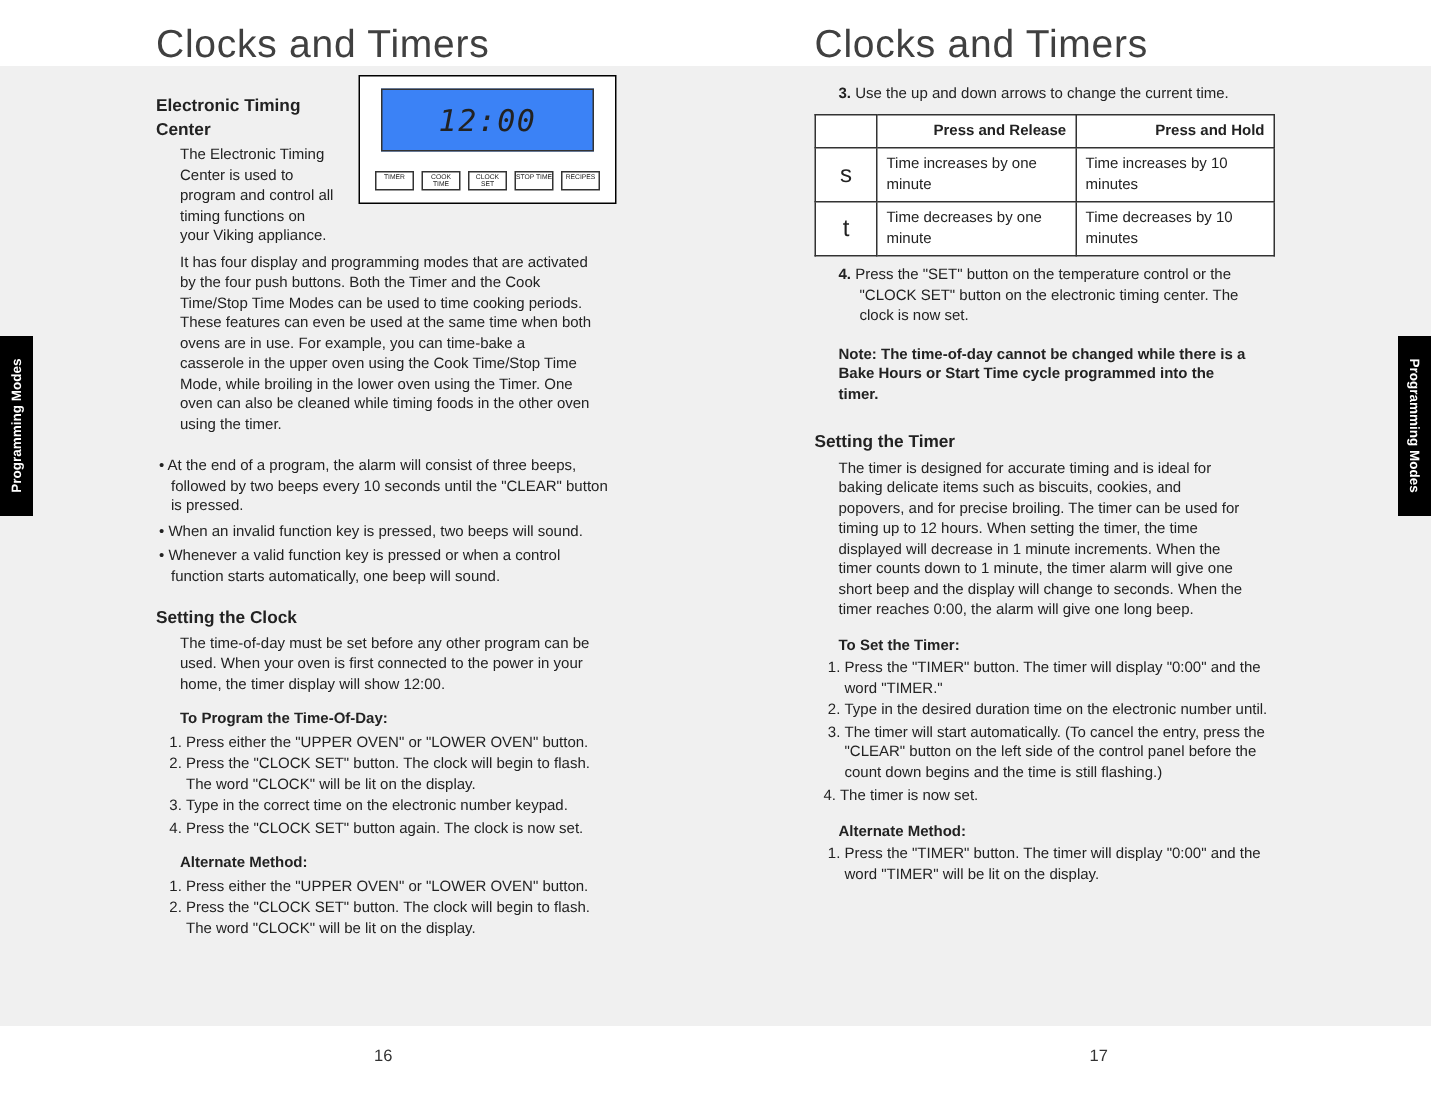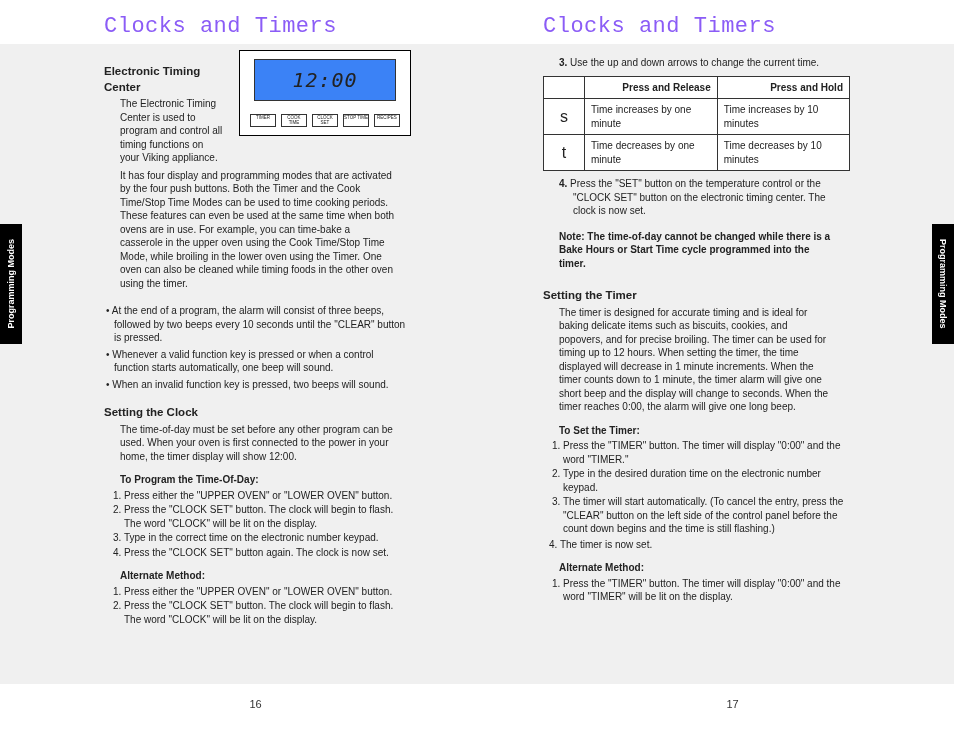--- a/index.html
+++ b/index.html
@@ -30,24 +30,24 @@
    line-height: 1.35;
  }
  .page.right {
    padding: 0 104px 0 66px;
  }
  h1 {
    position: absolute;
    top: -32px;
    left: 104px;
    margin: 0;
-   font-family: Liberation Mono, monospace;
+   font-family: Liberation Sans, sans-serif;
    font-weight: normal;
-   font-size: 22px;
-   color: #8b5cf6;
+   font-size: 26px;
+   color: #404040;
    letter-spacing: 0.5px;
  }
  .page.right h1 { left: 66px; }
  h2 {
    font-size: 11.5px;
    font-weight: bold;
    margin: 14px 0 0 0;
  }
  .tab {
    position: absolute;
@@ -176,22 +176,22 @@
             <div class="btn">CLOCK SET</div>
             <div class="btn">STOP TIME</div>
             <div class="btn">RECIPES</div>
           </div>
         </div>
       </div>
       <p>It has four display and programming modes that are activated by the four push buttons.  Both the Timer and the Cook Time/Stop Time Modes can be used to time cooking periods.  These features can even be used at the same time when both ovens are in use.  For example, you can time-bake a casserole in the upper oven using the Cook Time/Stop Time Mode, while broiling in the lower oven using the Timer.  One oven can also be cleaned while timing foods in the other oven using the timer.</p>
 
       <ul class="bullets">
         <li>At the end of a program, the alarm will consist of three beeps, followed by two beeps every 10 seconds until the "CLEAR" button is pressed.</li>
+        <li>When an invalid function key is pressed, two beeps will sound.</li>
         <li>Whenever a valid function key is pressed or when a control function starts automatically, one beep will sound.</li>
-        <li>When an invalid function key is pressed, two beeps will sound.</li>
       </ul>
 
       <h2>Setting the Clock</h2>
       <p>The time-of-day must be set before any other program can be used.  When your oven is first connected to the power in your home, the timer display will show 12:00.</p>
       <p style="margin-top:10px"><b class="inline">To Program the Time-Of-Day:</b></p>
       <ol class="num">
         <li>Press either the "UPPER OVEN" or "LOWER OVEN" button.</li>
         <li>Press the "CLOCK SET" button. The clock will begin to flash. The word "CLOCK" will be lit on the display.</li>
         <li>Type in the correct time on the electronic number keypad.</li>
         <li>Press the "CLOCK SET" button again.  The clock is now set.</li>
@@ -234,21 +234,21 @@
       <p style="padding-left:14px; text-indent:-14px;"><b>4.</b><span>  Press the "SET" button on the temperature control or the "CLOCK SET" button on the electronic timing center.  The clock is now set.</span></p>
 
       <p style="margin-top:12px"><b class="inline">Note:  The time-of-day cannot be changed while there is a Bake Hours or Start Time cycle programmed into the timer.</b></p>
 
       <h2 style="margin-top:18px">Setting the Timer</h2>
       <p>The timer is designed for accurate timing and is ideal for baking delicate items such as biscuits, cookies, and popovers, and for precise broiling. The timer can be used for timing up to 12 hours. When setting the timer, the time displayed will decrease in 1 minute increments. When the timer counts down to 1 minute, the timer alarm will give one short beep and the display will change to seconds. When the timer reaches 0:00, the alarm will give one long beep.</p>
 
       <p style="margin-top:10px"><b class="inline">To Set the Timer:</b></p>
       <ol class="num">
         <li>Press the "TIMER" button. The timer will display "0:00" and the word "TIMER."</li>
-        <li>Type in the desired duration time on the electronic number keypad.</li>
+        <li>Type in the desired duration time on the electronic number until.</li>
         <li>The timer will start automatically. (To cancel the entry, press the "CLEAR" button on the left side of the control panel before the count down begins and the time is still flashing.)</li>
       </ol>
       <p style="margin-left:6px"><span>4</span><span>.  The timer is now set.</span></p>
 
       <p style="margin-top:10px"><b class="inline">Alternate Method:</b></p>
       <ol class="num">
         <li>Press the "TIMER" button.  The timer will display "0:00" and the word "TIMER" will be lit on the display.</li>
       </ol>
     </div>
     <div class="pagenum">17</div>

